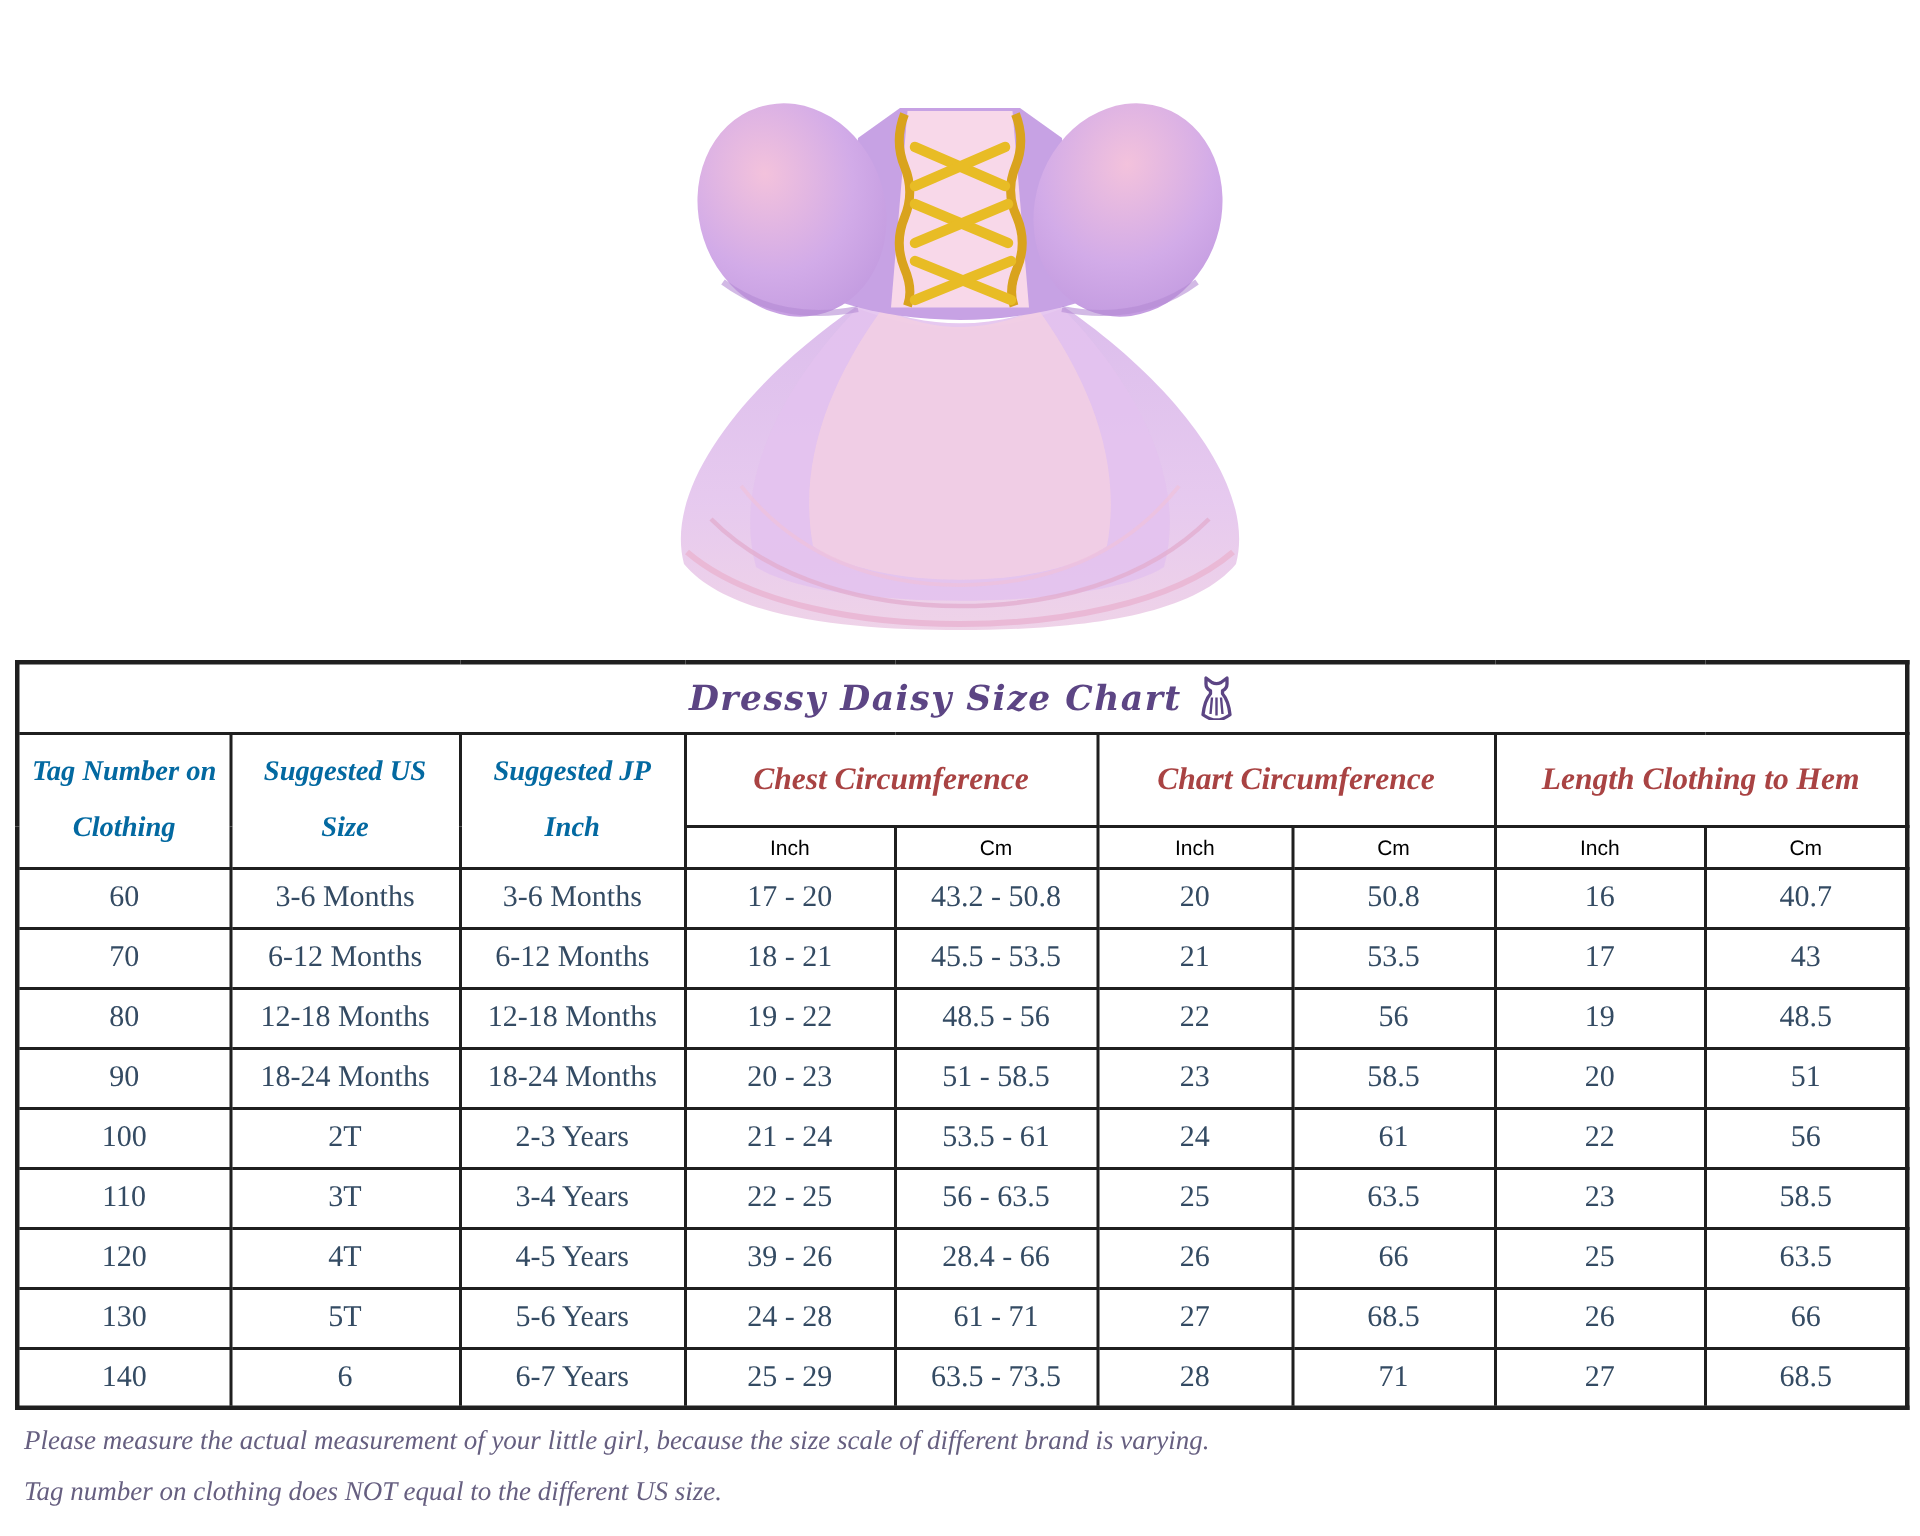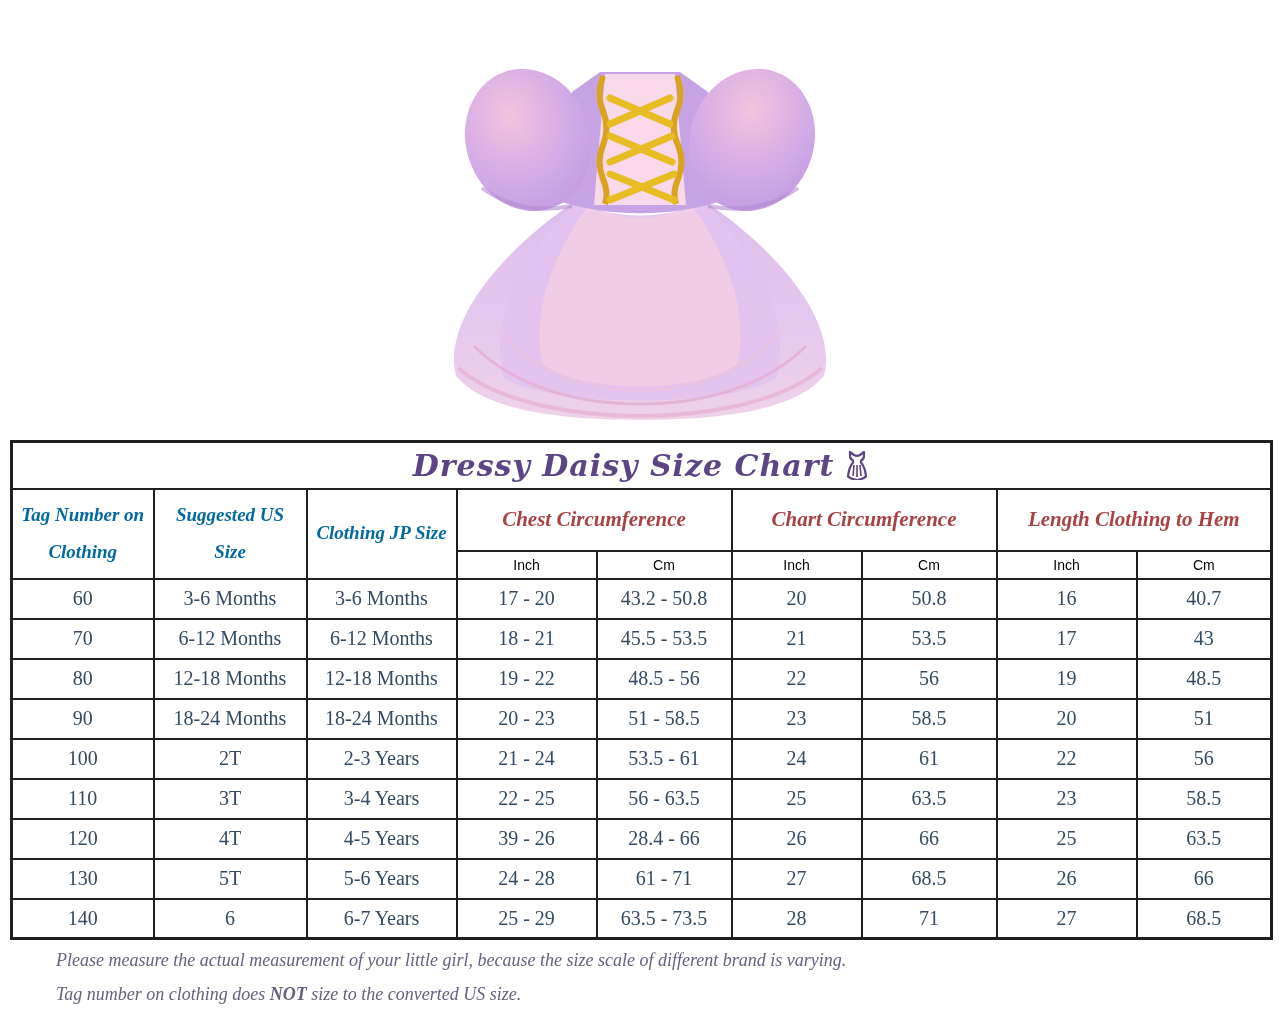--- a/index.html
+++ b/index.html
@@ -8,33 +8,33 @@
 
   .dress-figure { position:absolute; left:420px; top:8px; width:440px; height:424px; }
 
   .size-table { position:absolute; left:10px; top:440px; width:1260px;
                 border-collapse:collapse; table-layout:fixed; border:3px solid #1f1f1f; }
   .size-table th, .size-table td { border:2px solid #1f1f1f; text-align:center; vertical-align:middle; padding:0 4px; }
 
   .title-cell { height:47px; }
   .title-wrap { display:inline-flex; align-items:center; gap:10px; }
   .title-text { font-family:"DejaVu Serif", serif; font-style:italic; font-weight:bold;
-                font-size:30px; color:#5c4584; letter-spacing:1px; }
+                font-size:23px; color:#5c4584; letter-spacing:1px; }
 
   .col-head  { height:90px; font-size:19px; color:#0369a1; font-style:italic; font-weight:bold; line-height:1.9; }
   .group-head{ height:62px; font-size:21px; color:#a94343; font-style:italic; font-weight:bold; }
   .sub-head  { height:28px; font-family:"Liberation Sans", sans-serif; font-size:14px;
                font-weight:normal; color:#000000; }
 
   .size-table tbody td { height:40px; font-size:20px; color:#344b63; }
 
   .notes { position:absolute; left:16px; top:950px; width:1100px;
            font-style:italic; color:#665f80; font-size:18px; }
-  .notes p { margin-bottom:13px;margin-left:40px; }
-  .note-bold { font-weight:bold; }
+  .notes p { margin-bottom:13px; }
+  .note-bold { font-weight:normal; }
 </style>
 </head>
 <body>
 
 <div class="page">
 
   <svg class="dress-figure" viewBox="0 0 440 420" aria-hidden="true">
     <defs>
       <radialGradient id="slv" cx="0.42" cy="0.3" r="0.85">
         <stop offset="0%" stop-color="#f3c2dc"></stop>
@@ -100,21 +100,21 @@
             <svg width="26" height="30" viewBox="0 0 26 30" aria-hidden="true">
               <path d="M6,2 L6,6 Q6,9 9,10.5 L9,12.5 Q5,17 4,26.5 Q9,30 13,30 Q17,30 22,26.5 Q21,17 17,12.5 L17,10.5 Q20,9 20,6 L20,2 L16,5 Q13,6.6 10,5 Z" fill="none" stroke="#5c4584" stroke-width="2.2" stroke-linejoin="round"></path>
               <path d="M10,15 L9,26 M13,15 L13,27 M16,15 L17,26" stroke="#5c4584" stroke-width="1.6"></path>
             </svg>
           </span>
         </th>
       </tr>
       <tr>
         <th class="col-head" rowspan="2">Tag Number on Clothing</th>
         <th class="col-head" rowspan="2">Suggested US Size</th>
-        <th class="col-head" rowspan="2">Clothing JP Size</th>
+        <th class="col-head" rowspan="2">Suggested JP Inch</th>
         <th class="group-head" colspan="2">Chest Circumference</th>
         <th class="group-head" colspan="2">Chart Circumference</th>
         <th class="group-head" colspan="2">Length Clothing to Hem</th>
       </tr>
       <tr>
         <th class="sub-head">Inch</th>
         <th class="sub-head">Cm</th>
         <th class="sub-head">Inch</th>
         <th class="sub-head">Cm</th>
         <th class="sub-head">Inch</th>
@@ -219,16 +219,16 @@
       <td>28</td>
       <td>71</td>
       <td>27</td>
       <td>68.5</td>
     </tr>
       </tbody>
   </table>
 
   <div class="notes">
     <p>Please measure the actual measurement of your little girl, because the size scale of different brand is varying.</p>
-    <p><span>Tag number on clothing does </span><span class="note-bold">NOT</span><span> size to the converted US size.</span></p>
+    <p><span>Tag number on clothing does </span><span class="note-bold">NOT</span><span> equal to the different US size.</span></p>
   </div>
 
 </div>
 
 </body></html>

